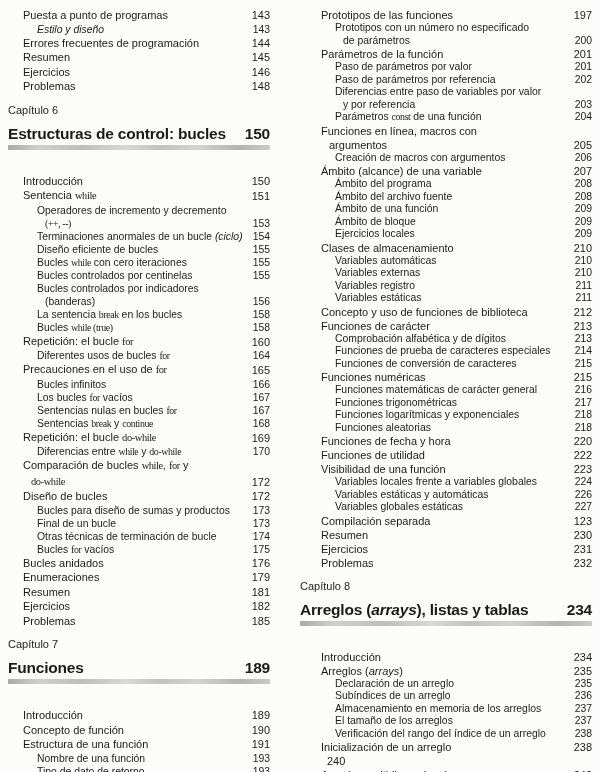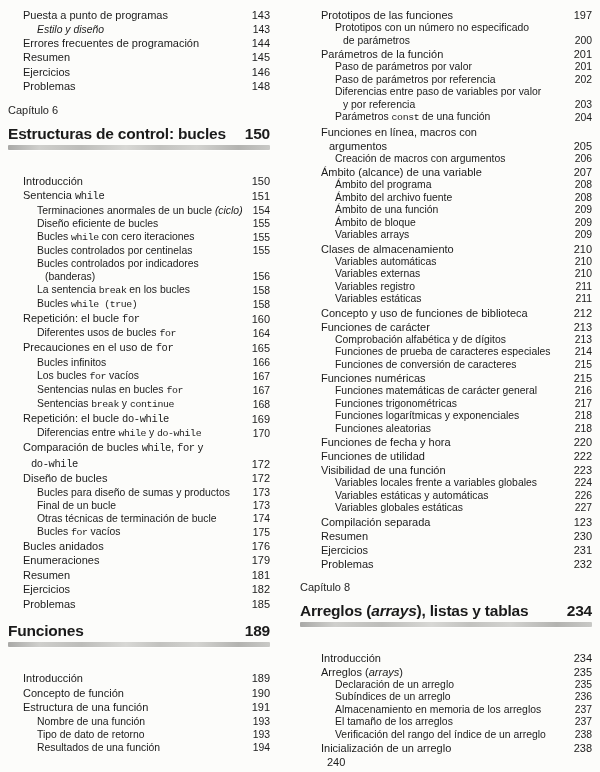--- a/index.html
+++ b/index.html
@@ -18,21 +18,21 @@
   .entry{display:flex;align-items:flex-end;}
   .e0{padding-left:15px;font-size:11px;line-height:14.5px;}
   .e1{padding-left:29px;font-size:10.4px;line-height:13px;}
   .col-right .e0{padding-left:21px;line-height:14px;}
   .col-right .e1{padding-left:35px;line-height:12.5px;}
   .label{flex:1;padding-left:8px;text-indent:-8px;}
   .pnum{margin-left:6px;white-space:nowrap;}
 
   
   .rn{}
-  .rc{font-family:Liberation Mono, monospace;font-size:0.95em;letter-spacing:-0.4px;}
+  .rc{font-family:Liberation Serif, serif;font-size:0.95em;letter-spacing:-0.4px;}
   .ri{font-style:italic;}
 
   
   .chapter{margin-top:10px;margin-bottom:24px;}
   .chapter-label{font-size:11px;line-height:13px;margin-bottom:7px;color:#242424;}
   .chapter-head{display:flex;align-items:center;font-weight:bold;font-size:15.5px;line-height:19px;letter-spacing:-0.2px;}
   .chapter-title{flex:1;}
   .chapter-page{margin-left:8px;white-space:nowrap;}
   .chapter-rule{height:5px;margin-top:2px;border-radius:1px;
     background:linear-gradient(90deg,#a9a9a7 0%,#cfcfcc 12%,#bdbdba 28%,#d8d8d5 45%,#c2c2bf 58%,#d3d3d0 72%,#b3b3b0 88%,#c9c9c6 100%);
@@ -81,20 +81,24 @@
       <div class="entries">
         <div class="entry e0">
           <span class="label"><span class="rn">Introducción</span></span>
           <span class="pnum">150</span>
         </div>
         <div class="entry e0">
           <span class="label"><span class="rn">Sentencia </span><span class="rc">while</span></span>
           <span class="pnum">151</span>
         </div>
         <div class="entry e1">
+          <span class="label"><span class="rn">Operadores de incremento y decremento</span><br><span class="rc">(++, --)</span></span>
+          <span class="pnum">153</span>
+        </div>
+        <div class="entry e1">
           <span class="label"><span class="rn">Terminaciones anormales de un bucle </span><span class="ri">(ciclo)</span></span>
           <span class="pnum">154</span>
         </div>
         <div class="entry e1">
           <span class="label"><span class="rn">Diseño eficiente de bucles</span></span>
           <span class="pnum">155</span>
         </div>
         <div class="entry e1">
           <span class="label"><span class="rn">Bucles </span><span class="rc">while</span><span class="rn"> con cero iteraciones</span></span>
           <span class="pnum">155</span>
@@ -190,20 +194,21 @@
         <div class="entry e0">
           <span class="label"><span class="rn">Ejercicios</span></span>
           <span class="pnum">182</span>
         </div>
         <div class="entry e0">
           <span class="label"><span class="rn">Problemas</span></span>
           <span class="pnum">185</span>
         </div>
       </div>
       <div class="chapter">
+        <div class="chapter-label">Capítulo 7</div>
         <div class="chapter-head">
           <span class="chapter-title"><span class="rn">Funciones</span></span>
           <span class="chapter-page">189</span>
         </div>
         <div class="chapter-rule"></div>
       </div>
       <div class="entries">
         <div class="entry e0">
           <span class="label"><span class="rn">Introducción</span></span>
           <span class="pnum">189</span>
@@ -282,21 +287,21 @@
         </div>
         <div class="entry e1">
           <span class="label"><span class="rn">Ámbito de una función</span></span>
           <span class="pnum">209</span>
         </div>
         <div class="entry e1">
           <span class="label"><span class="rn">Ámbito de bloque</span></span>
           <span class="pnum">209</span>
         </div>
         <div class="entry e1">
-          <span class="label"><span class="rn">Variables arrays</span></span>
+          <span class="label"><span class="rn">Ejercicios locales</span></span>
           <span class="pnum">209</span>
         </div>
         <div class="entry e0">
           <span class="label"><span class="rn">Clases de almacenamiento</span></span>
           <span class="pnum">210</span>
         </div>
         <div class="entry e1">
           <span class="label"><span class="rn">Variables automáticas</span></span>
           <span class="pnum">210</span>
         </div>

